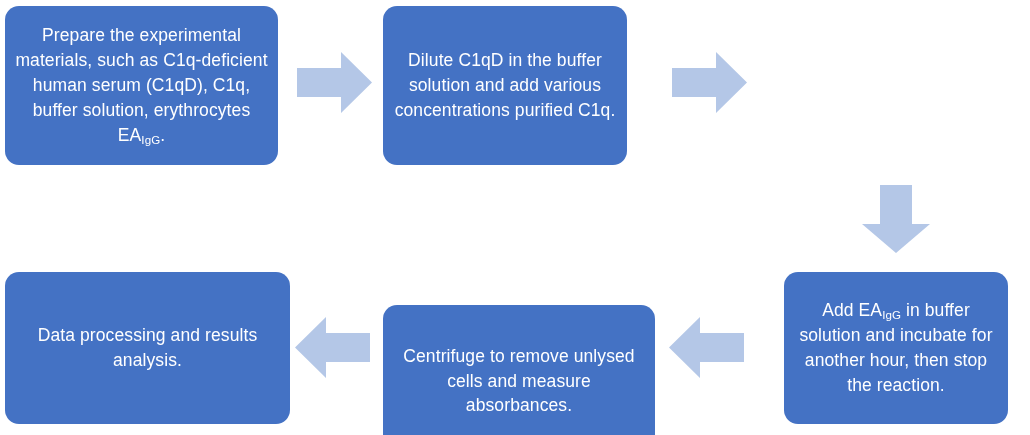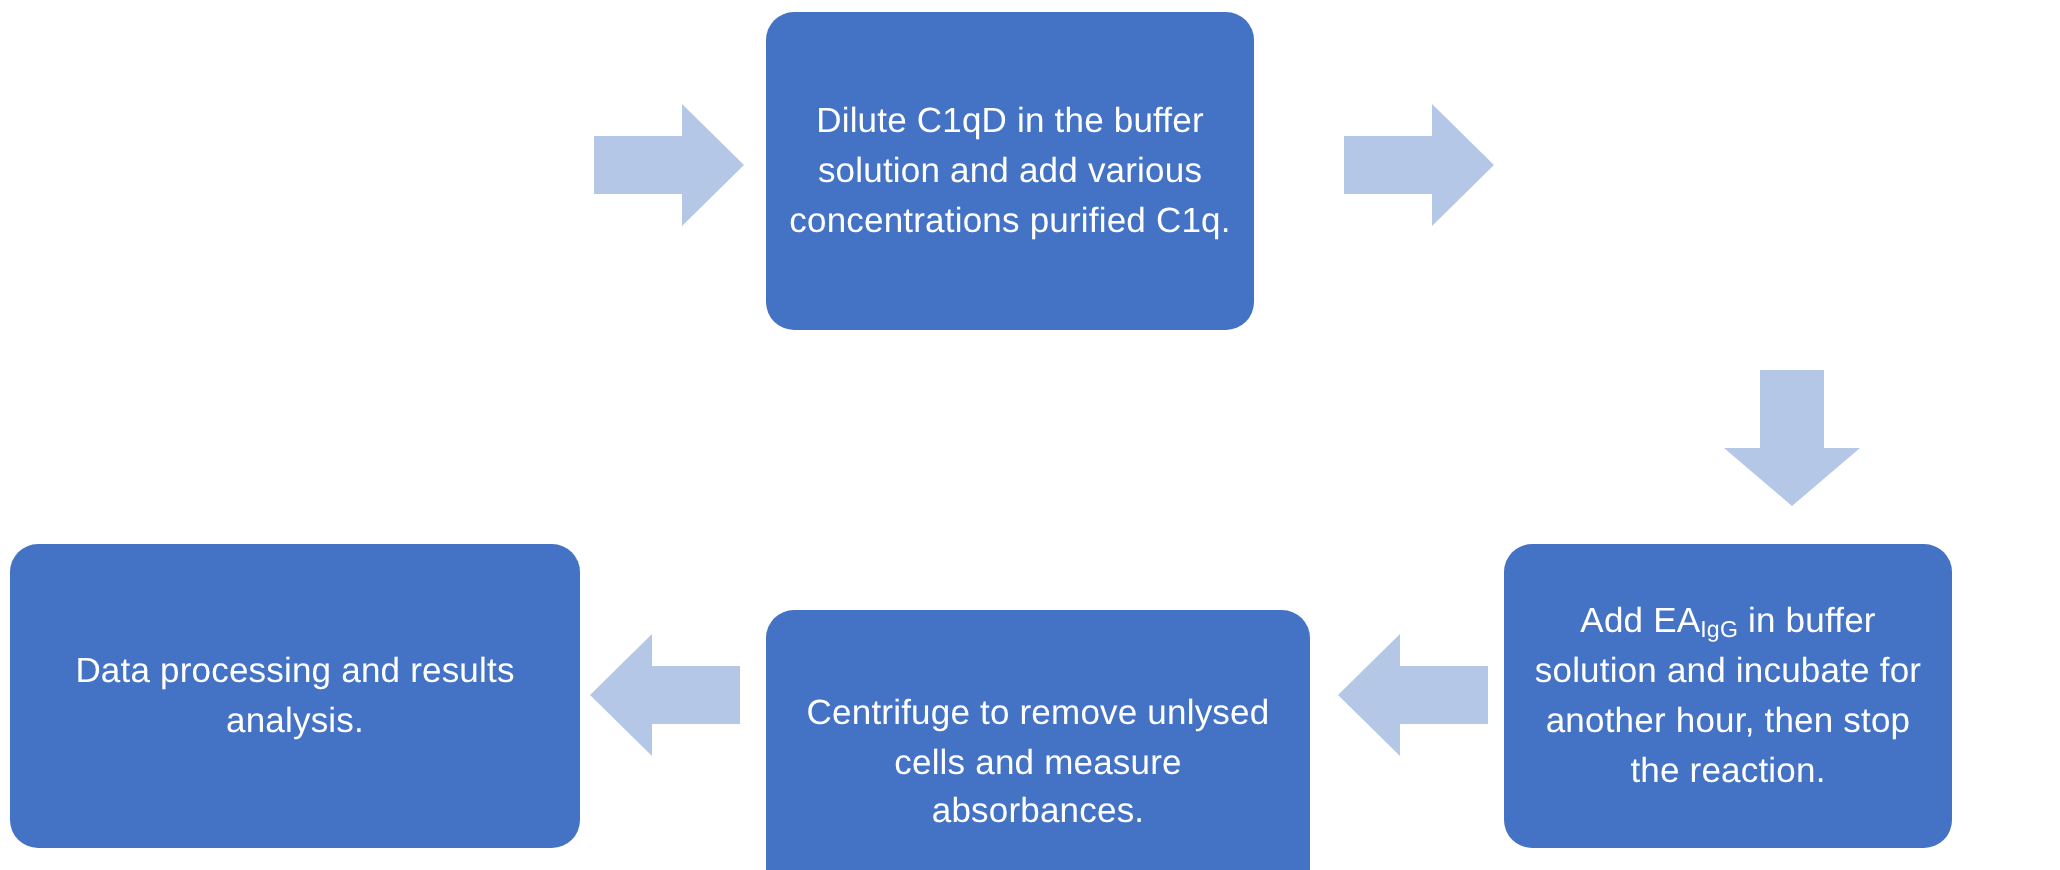--- a/index.html
+++ b/index.html
@@ -47,21 +47,21 @@
   }
 
   
   #box-prepare   { left: 5px;   top: 6px;   width: 273px; height: 159px; }
   #box-dilute    { left: 383px; top: 6px;   width: 244px; height: 159px; }
   #box-incubate  { left: 757px; top: 6px;   width: 268px; height: 159px; }
 
   
   #box-data      { left: 5px;   top: 272px; width: 285px; height: 152px; }
   #box-centri    { left: 383px; top: 272px; width: 272px; height: 152px; margin-top: 33px; }
-  #box-addea     { left: 752px; top: 272px; width: 224px; height: 152px; align-items: center; }
+  #box-addea     { left: 784px; top: 272px; width: 224px; height: 152px; align-items: center; }
 
   .arrow {
     position: absolute;
     display: block;
   }
   .arrow svg { display: block; width: 100%; height: 100%; }
 
   
   #arrow-1 { left: 297px; top: 52px; width: 75px; height: 61px; }
   
@@ -71,20 +71,23 @@
   
   #arrow-4 { left: 669px; top: 317px; width: 75px; height: 61px; }
   
   #arrow-5 { left: 295px; top: 317px; width: 75px; height: 61px; }
 </style>
 </head>
 <body>
 
 <div id="flowchart">
 
+  <div class="proc-box" id="box-prepare">
+    <span class="txt"><span>Prepare the experimental materials, such as C1q-deficient human serum (C1qD), C1q, buffer solution, erythrocytes EA</span><sub>IgG</sub><span>.</span></span>
+  </div>
 
   <span class="arrow" id="arrow-1">
     <svg viewBox="0 0 75 61" xmlns="http://www.w3.org/2000/svg" aria-hidden="true">
       <polygon points="0,16 44,16 44,0 75,30.5 44,61 44,45 0,45" fill="#B4C7E7"></polygon>
     </svg>
   </span>
 
   <div class="proc-box" id="box-dilute">
     <span class="txt"><span>Dilute C1qD in the buffer solution and add various concentrations purified C1q.</span><sub></sub><span></span></span>
   </div>

